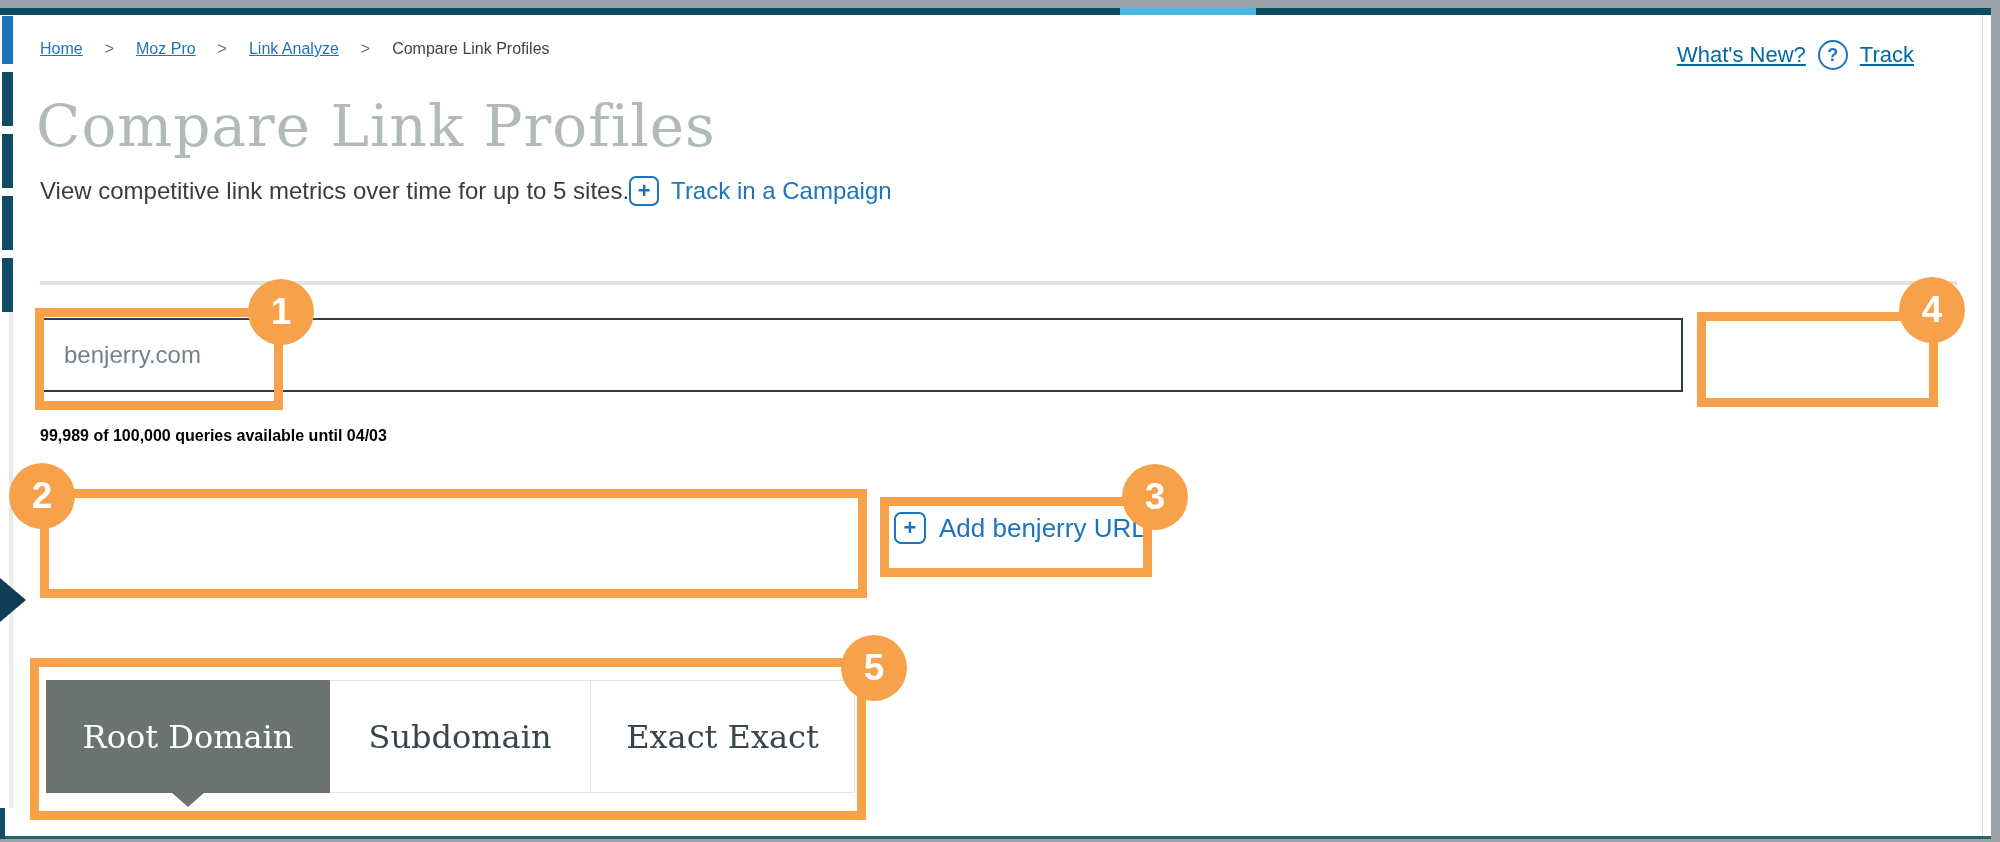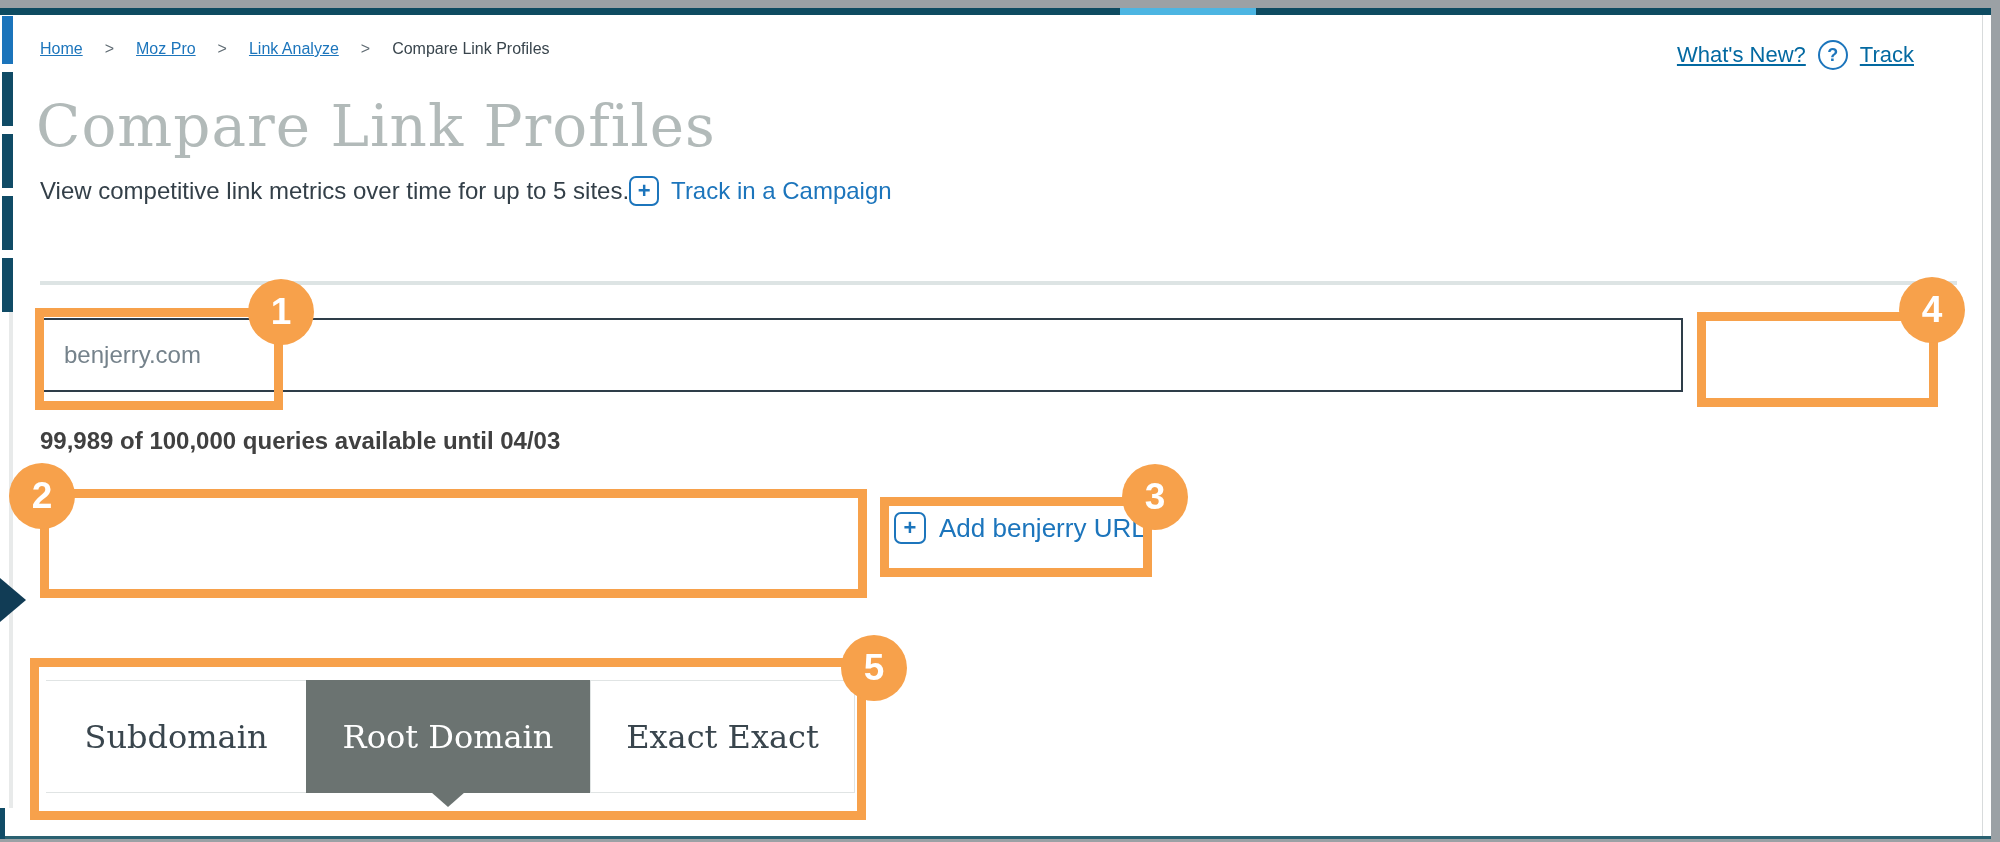--- a/index.html
+++ b/index.html
@@ -41,21 +41,21 @@
   .track-campaign{display:flex;align-items:center;gap:12px;color:#1C75BC;font-size:24px;cursor:pointer;}
   .plus-box{width:26px;height:26px;border:2px solid #1C75BC;border-radius:7px;color:#1C75BC;
      display:flex;align-items:center;justify-content:center;font-size:22px;font-weight:bold;line-height:1;}
   .divider{position:absolute;left:40px;top:281px;width:1917px;height:4px;background:#DDE4E4;}
   
   .url-input-1{position:absolute;left:42px;top:318px;width:1641px;height:74px;background:#fff;
      border:2px solid #2E3D49;box-sizing:border-box;display:flex;align-items:center;
      padding-left:20px;font-size:24px;color:#75828B;}
   .analyze-btn{position:absolute;left:1706px;top:322px;width:224px;height:76px;background:#4CB8E4;
      color:#fff;font-size:27px;display:flex;align-items:center;justify-content:center;cursor:pointer;}
-  .queries-note{position:absolute;left:40px;top:427px;font-size:24px;font-weight:bold;color:#404040;text-align:center;}
+  .queries-note{position:absolute;left:40px;top:427px;font-size:16px;font-weight:bold;color:#000000;text-align:center;}
   
   .url-input-2-wrap{position:absolute;left:57px;top:504px;width:794px;height:81px;box-sizing:border-box;
      border:7px solid #4A97C2;background:#fff;}
   .url-input-2-inner{width:100%;height:100%;box-sizing:border-box;border:1px solid #CDD3D3;
      display:flex;align-items:center;padding:0 12px 0 14px;}
   .url2-text{font-size:24px;color:#333F48;flex:1;display:flex;align-items:center;}
   .caret{display:inline-block;width:2px;height:30px;background:#333F48;margin-left:2px;}
   .clear-btn{width:44px;height:44px;border:2px solid #B4BCBC;border-radius:50%;box-sizing:border-box;
      color:#9AA3A3;display:flex;align-items:center;justify-content:center;font-size:24px;cursor:pointer;}
   .add-url{position:absolute;left:894px;top:512px;display:flex;align-items:center;gap:13px;
@@ -138,25 +138,25 @@
     <span>benjerry.com</span>
   </div>
   <div class="queries-note">99,989 of 100,000 queries available until 04/03</div>
 
   <div class="add-url">
     <span class="plus-box">+</span>
     <span>Add benjerry URL</span>
   </div>
 
   <div class="tab-strip">
-    <div class="tab t1">Subdomain</div>
     <div class="tab t0 selected">
       <span>Root Domain</span>
       <span class="tab-pointer"></span>
     </div>
+    <div class="tab t1">Subdomain</div>
     <div class="tab t2">Exact Exact</div>
   </div>
 
   <div class="callout-box box1"></div>
   <div class="callout-box box2"></div>
   <div class="callout-box box3"></div>
   <div class="callout-box box4"></div>
   <div class="callout-box box5"></div>
   <div class="callout-num num1">1</div>
   <div class="callout-num num2">2</div>

